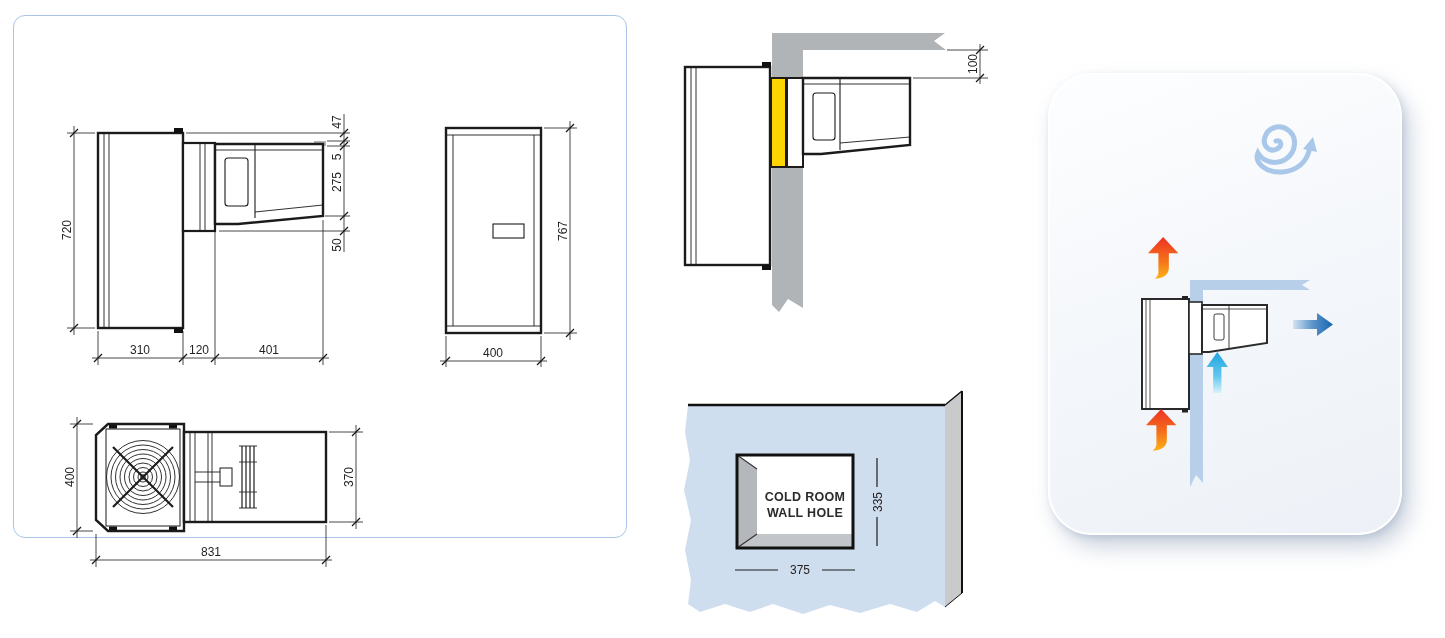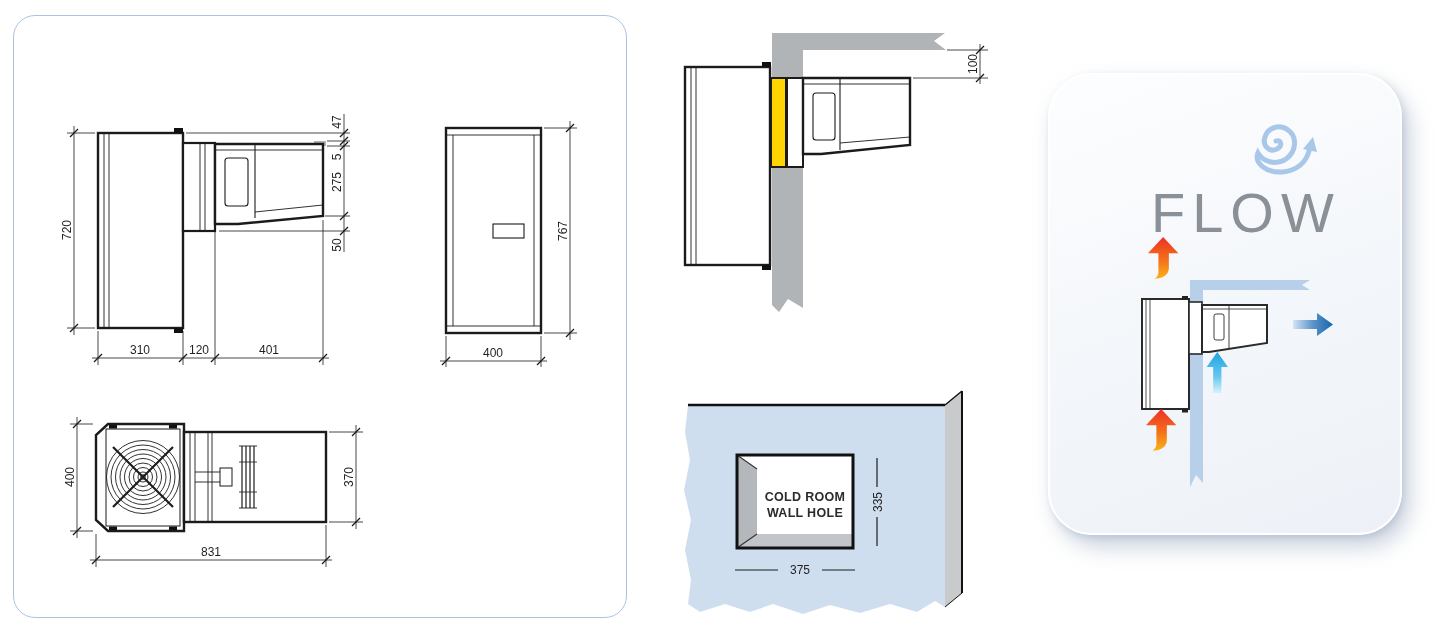--- a/index.html
+++ b/index.html
@@ -1,21 +1,21 @@
 <!DOCTYPE html>
 <html><head>
 <meta charset="utf-8">
 <style>
   html,body{margin:0;padding:0;background:#ffffff;}
   body{width:1445px;height:638px;position:relative;overflow:hidden;
        font-family:"Liberation Sans",sans-serif;}
   .abs{position:absolute;}
   
-  #left-panel{left:13px;top:15px;width:614px;height:603px;
-    border:1.5px solid #a9c4e4;border-radius:22px;background:#ffffff;box-sizing:border-box;}
+  #left-panel{left:13px;top:15px;width:614px;height:523px;
+    border:1.5px solid #a9c4e4;border-radius:12px;background:#ffffff;box-sizing:border-box;}
   
   #airflow-panel{left:1048px;top:73px;width:354px;height:462px;border-radius:44px;
     background:linear-gradient(160deg,#fdfeff 0%,#f3f6fa 55%,#edf1f7 100%);
     border:2px solid #ffffff;box-sizing:border-box;
     box-shadow:8px 12px 22px rgba(125,145,175,0.40),2px 3px 6px rgba(125,145,175,0.25);}
   .air-word{position:absolute;color:#8a9097;font-weight:300;font-size:56px;
     letter-spacing:7px;line-height:1;white-space:nowrap;}
   svg text.dim{font-family:"Liberation Sans",sans-serif;font-size:12px;fill:#231f20;}
   svg text.holetxt{font-family:"Liberation Sans",sans-serif;font-size:12.5px;font-weight:bold;fill:#2b2b2b;letter-spacing:0.3px;}
   svg line,svg path,svg rect,svg polygon,svg circle,svg polyline{vector-effect:none;}
@@ -237,21 +237,20 @@
     <g stroke="#1b1b1b" stroke-width="1.2" fill="none">
       <line x1="80" y1="550" x2="123" y2="550"></line>
       <line x1="167" y1="550" x2="200" y2="550"></line>
       <text class="dim" x="145" y="554" text-anchor="middle" stroke="none" fill="#231f20">375</text>
     </g>
   </g>
 </svg>
 
 <div id="airflow-panel" class="abs">
 
-  <div class="air-word" style="left:101px;top:110px;">FLOW</div>
 
   <svg class="abs" style="left:182px;top:36px;" width="120" height="100" viewBox="0 0 120 100">
     <path d="M44,30 C49,28 51,35 45,38 C37,42 30,34 33,26 C36,16 48,13 56,19
              C66,26 64,41 54,48 C45,54 32,52 26,42 C22,52 34,62 50,61
              C64,60 74,52 77,40" fill="none" stroke-width="5" stroke-linecap="round" stroke="#a9c7e9"></path>
     <polygon points="81,26 71,38 85,41" fill="#a9c7e9"></polygon>
   </svg>
 
   <svg class="abs" style="left:55px;top:150px;" width="245" height="295" viewBox="0 0 245 295">
     <defs>

